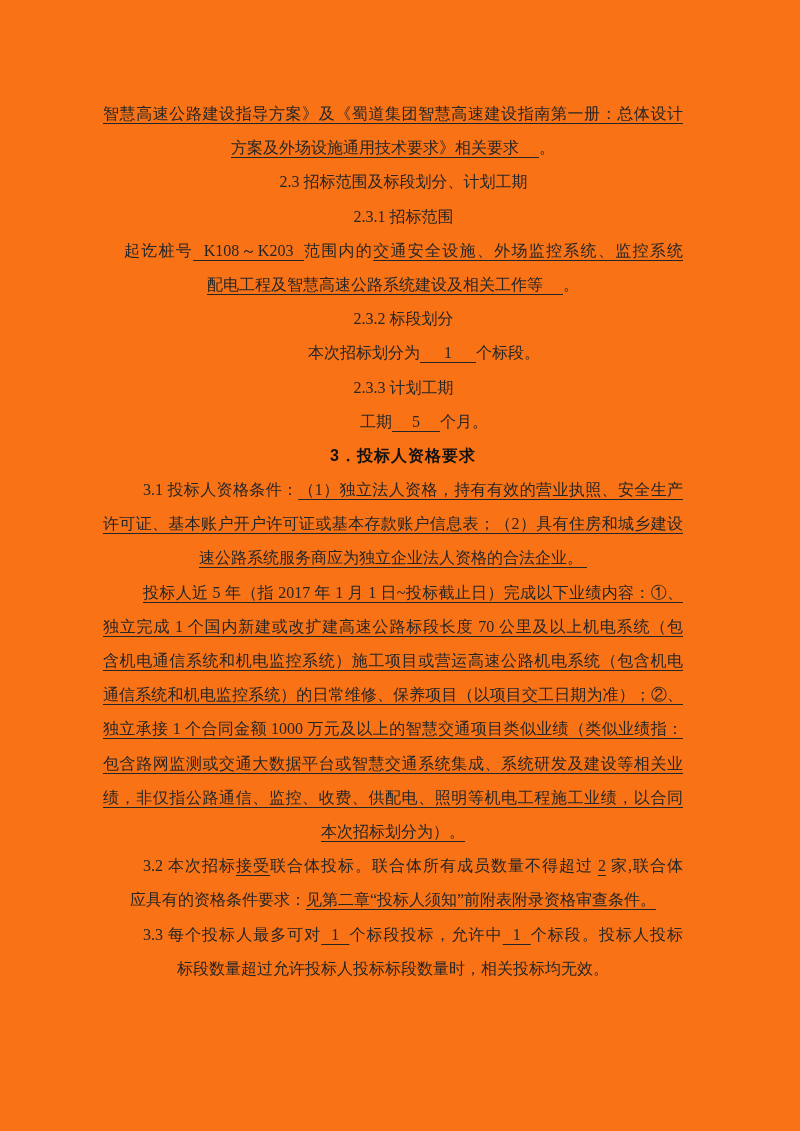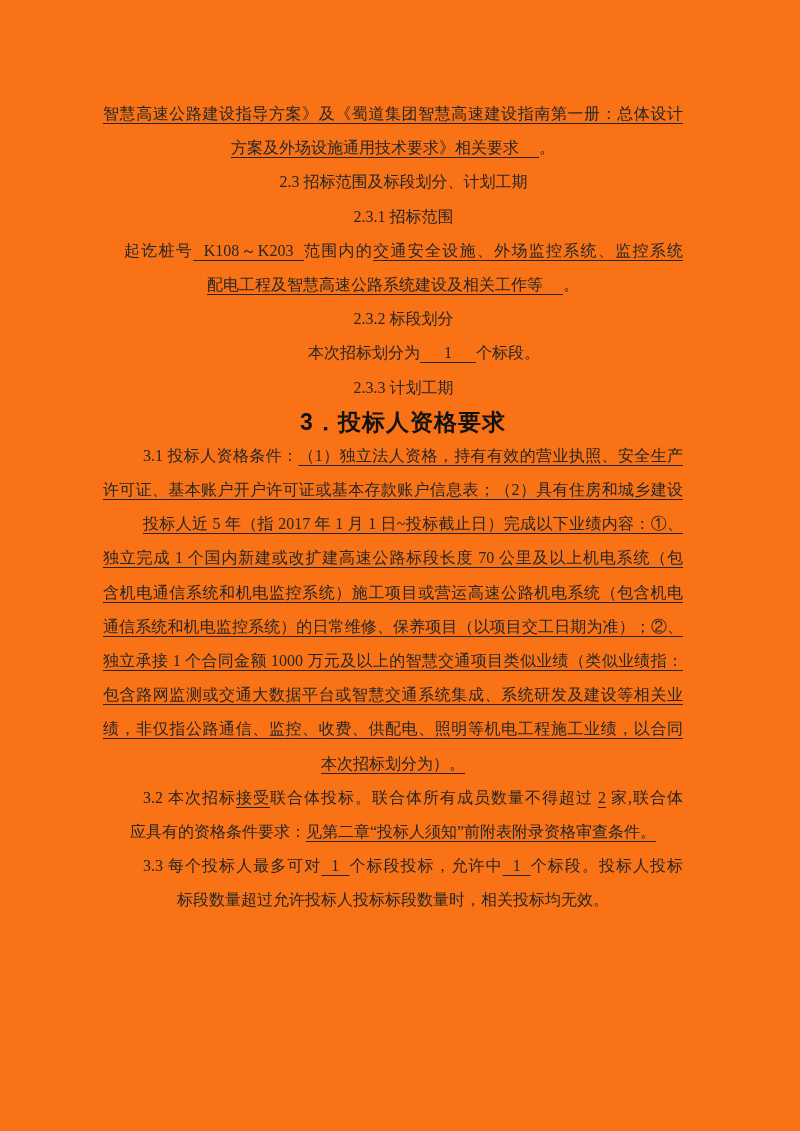--- a/index.html
+++ b/index.html
@@ -32,21 +32,21 @@
     text-align-last: justify;
   }
   .u {
     text-decoration: underline;
     text-decoration-thickness: 1px;
     text-underline-offset: 4px;
   }
   .heading {
     font-family: "Liberation Sans", "DejaVu Sans", sans-serif;
     font-weight: 700;
-    font-size: 23px;
+    font-size: 16px;
     color: #111111;
     letter-spacing: 1px;
     margin-left: 12px;
   }
   .ind-1 { padding-left: 21px; }
   .ind-2 { padding-left: 40px; }
   .ind-3 { padding-left: 62px; }
   .ind-h { padding-left: 8px;  }
 </style>
 </head>
@@ -56,23 +56,25 @@
   <div class="doc">
       <div class="line j"><span class="u">智慧高速公路建设指导方案》及《蜀道集团智慧高速建设指南第一册：总体设计</span></div>
       <div class="line"><span class="u">方案及外场设施通用技术要求》相关要求　&nbsp;</span><span>。</span></div>
       <div class="line ind-1"><span>2.3&nbsp;招标范围及标段划分、计划工期</span></div>
       <div class="line ind-1"><span>2.3.1&nbsp;招标范围</span></div>
       <div class="line j ind-1"><span>起讫桩号</span><span class="u">&nbsp;&nbsp;K108～K203&nbsp;&nbsp;</span><span>范围内的</span><span class="u">交通安全设施、外场监控系统、监控系统</span></div>
       <div class="line"><span class="u">配电工程及智慧高速公路系统建设及相关工作等　&nbsp;</span><span>。</span></div>
       <div class="line ind-1"><span>2.3.2&nbsp;标段划分</span></div>
       <div class="line ind-3"><span>本次招标划分为</span><span class="u">　&nbsp;&nbsp;1&nbsp;&nbsp;　</span><span>个标段。</span></div>
       <div class="line ind-1"><span>2.3.3 计划工期</span></div>
+      <div class="line ind-3"><span>工期</span><span class="u">　&nbsp;5&nbsp;　</span><span>个月。</span></div>
       <div class="line heading ind-h"><span>3．投标人资格要求</span></div>
       <div class="line j ind-2"><span>3.1&nbsp;投标人资格条件：</span><span class="u">（1）独立法人资格，持有有效的营业执照、安全生产</span></div>
       <div class="line j"><span class="u">许可证、基本账户开户许可证或基本存款账户信息表；（2）具有住房和城乡建设</span></div>
+      <div class="line"><span class="u">速公路系统服务商应为独立企业法人资格的合法企业。&nbsp;</span></div>
       <div class="line j ind-2"><span class="u">投标人近 5 年（指 2017 年 1 月 1 日~投标截止日）完成以下业绩内容：①、</span></div>
       <div class="line j"><span class="u">独立完成 1 个国内新建或改扩建高速公路标段长度 70 公里及以上机电系统（包</span></div>
       <div class="line j"><span class="u">含机电通信系统和机电监控系统）施工项目或营运高速公路机电系统（包含机电</span></div>
       <div class="line j"><span class="u">通信系统和机电监控系统）的日常维修、保养项目（以项目交工日期为准）；②、</span></div>
       <div class="line j"><span class="u">独立承接 1 个合同金额 1000 万元及以上的智慧交通项目类似业绩（类似业绩指：</span></div>
       <div class="line j"><span class="u">包含路网监测或交通大数据平台或智慧交通系统集成、系统研发及建设等相关业</span></div>
       <div class="line j"><span class="u">绩，非仅指公路通信、监控、收费、供配电、照明等机电工程施工业绩，以合同</span></div>
       <div class="line"><span class="u">本次招标划分为）。</span></div>
       <div class="line j ind-2"><span>3.2&nbsp;本次招标</span><span class="u">接受</span><span>联合体投标。联合体所有成员数量不得超过&nbsp;</span><span class="u">2</span><span>&nbsp;家,联合体</span></div>
       <div class="line"><span>应具有的资格条件要求：</span><span class="u">见第二章“投标人须知”前附表附录资格审查条件。</span></div>

